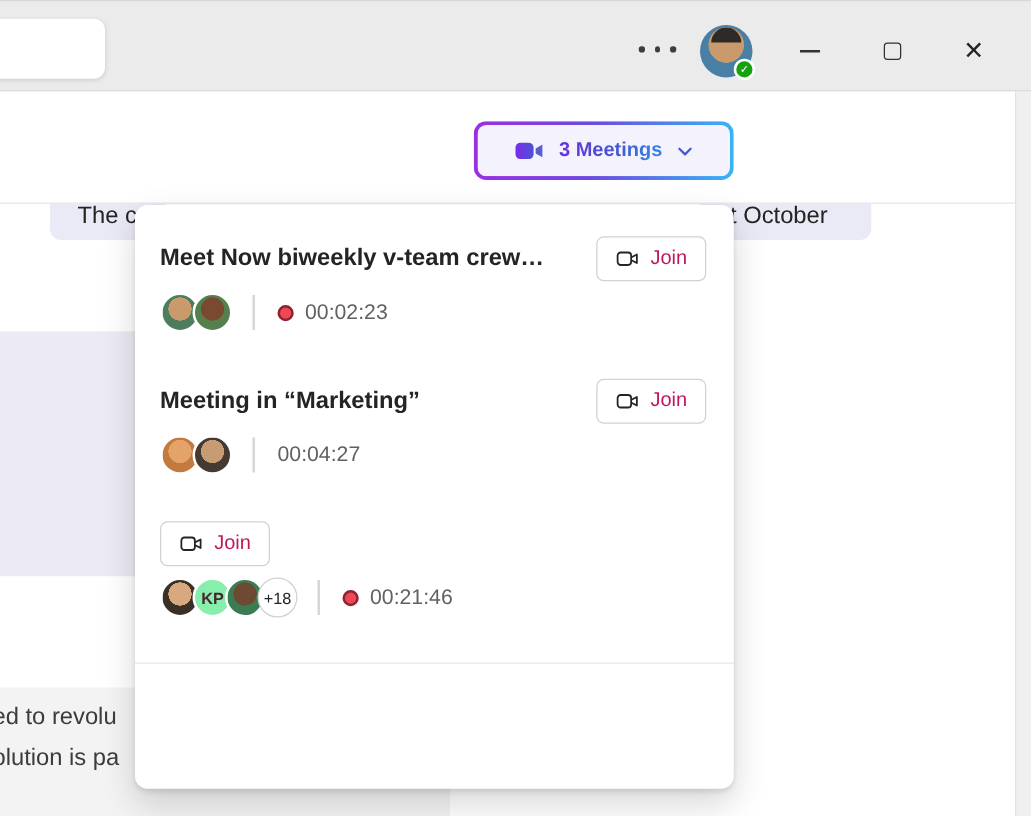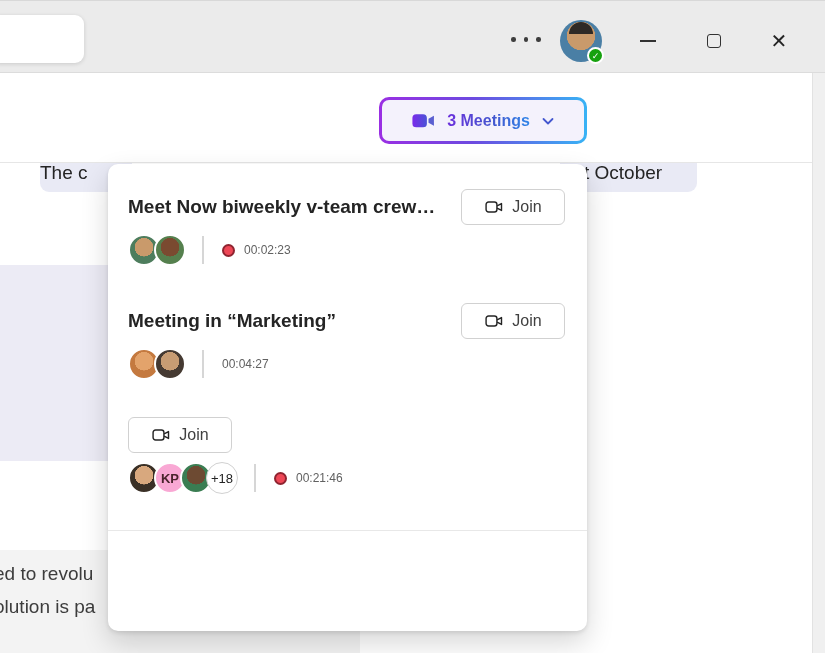--- a/index.html
+++ b/index.html
@@ -50,51 +50,51 @@
     -webkit-background-clip:text; background-clip:text; color:transparent; }
 
   .tool-ico { position:absolute; top:106px; width:34px; height:32px; cursor:pointer;
     display:flex; align-items:center; justify-content:center; }
   .ico-chat { left:606px; } .ico-apps { left:655px; } .ico-search { left:700px; }
   .more-dots { left:751px; display:flex; gap:7px; align-items:center; }
 
   
   .hl { position:absolute; top:153px; height:39px; background:#e9eaf5; z-index:1;
     display:flex; align-items:center; font-size:19px; color:#242424; }
-  .hl-left { left:40px; width:92px; border-radius:9px 0 0 9px; }
+  .hl-left { left:40px; width:92px; border-radius:9px 0 0 9px; padding-left:22px; }
   .hl-right { left:560px; width:137px; border-radius:0 9px 9px 0; padding-left:24px; }
   .left-block { position:absolute; left:0; top:265px; width:130px; height:196px; background:#ecebf5; z-index:1; }
   .bottom-block { position:absolute; left:0; top:550px; width:360px; height:103px; background:#f3f3f3; z-index:1; }
   .bottom-text { position:absolute; left:-6px; top:557px; font-size:19px; color:#3c3c3c;
     line-height:33px; z-index:1; white-space:pre-line; }
   .bg-fragment { position:absolute; left:238px; top:598px; font-size:19px; color:#242424;
     word-spacing:36px; clip-path:inset(52% 0 0 0); z-index:1; }
 
   
   .panel { position:absolute; left:108px; top:164px; width:479px; height:467px; background:#fff;
     border-radius:10px; box-shadow:0 2px 4px rgba(0,0,0,.10), 0 12px 28px rgba(0,0,0,.16);
     z-index:30; padding-top:24px; }
   .meeting { padding:0 22px 0 20px; margin-bottom:36px; }
   .meeting-head { display:flex; align-items:center; justify-content:space-between; height:38px; }
   .meeting-title { font-size:19px; font-weight:700; color:#242424; white-space:nowrap;
     overflow:hidden; max-width:340px; }
-  .join-btn { width:104px; height:36px; background:#fff; border:1px solid #d1d1d1; border-radius:6px;
+  .join-btn { width:88px; height:36px; background:#fff; border:1px solid #d1d1d1; border-radius:6px;
     display:flex; align-items:center; justify-content:center; gap:8px; cursor:pointer;
-    font-size:16px; color:#404040; }
+    font-size:16px; color:#be185d; }
   .meeting-sub { display:flex; align-items:center; margin-top:8px; height:32px; }
   .avatar { width:32px; height:32px; border-radius:50%; border:2px solid #fff; flex:0 0 auto; }
   .avatar + .avatar { margin-left:-6px; }
   .avatar.initials { display:flex; align-items:center; justify-content:center;
     font-size:13px; font-weight:600; }
   .avatar.overflow { background:#fff; border:1px solid #d1d1d1; color:#242424;
     display:flex; align-items:center; justify-content:center; font-size:13px; }
   .sub-sep { width:2px; height:28px; background:#d6d6d6; margin:0 18px 0 16px; }
   .rec-dot { width:13px; height:13px; border-radius:50%; background:#ee4756;
     border:2.5px solid #8f2430; margin-right:9px; }
-  .duration { font-size:12px; color:#616161; }
+  .duration { font-size:17px; color:#616161; }
   .panel-divider { height:1px; background:#e8e8e8; margin:0; }
   .panel-actions { padding:8px 0 0 0; }
   .action-item { display:flex; align-items:center; height:46px; padding-left:20px; gap:14px;
     cursor:pointer; font-size:19px; color:#242424; }
 
   
   .right-strip { position:absolute; right:0; top:0; width:13px; height:653px;
     background:#f0f0f0; border-left:1px solid #e2e2e2; z-index:2; }
 </style>
 </head>
@@ -266,21 +266,21 @@
                 <svg width="20" height="20" viewBox="0 0 24 24" fill="none" stroke="#242424" stroke-width="1.7" stroke-linejoin="round" stroke-linecap="round">
                   <rect x="2.5" y="6" width="13" height="12" rx="3"></rect>
                   <path d="M16.3 10.4 L21 7.9 V16.1 L16.3 13.6"></path>
                 </svg>
               </span>
         <span>Join</span>
       </button>
     </div>
     <div class="meeting-sub">
       <span class="avatar" style="background:radial-gradient(circle at 50% 40%, #d8a87e 0 42%, #3a3026 43%)"></span>
-            <span class="avatar initials" style="background:#f9a8d4;color:#49242c">KP</span>
+            <span class="avatar initials" style="background:#86efac;color:#49242c">KP</span>
             <span class="avatar" style="background:radial-gradient(circle at 50% 40%, #6d4a32 0 42%, #3a7d52 43%)"></span>
             <span class="avatar overflow">+18</span>
       <span class="sub-sep"></span>
       <span class="rec-dot"></span>
       <span class="duration">00:21:46</span>
     </div>
   </div>
       </div>
     <div class="panel-divider"></div>
   </div>

